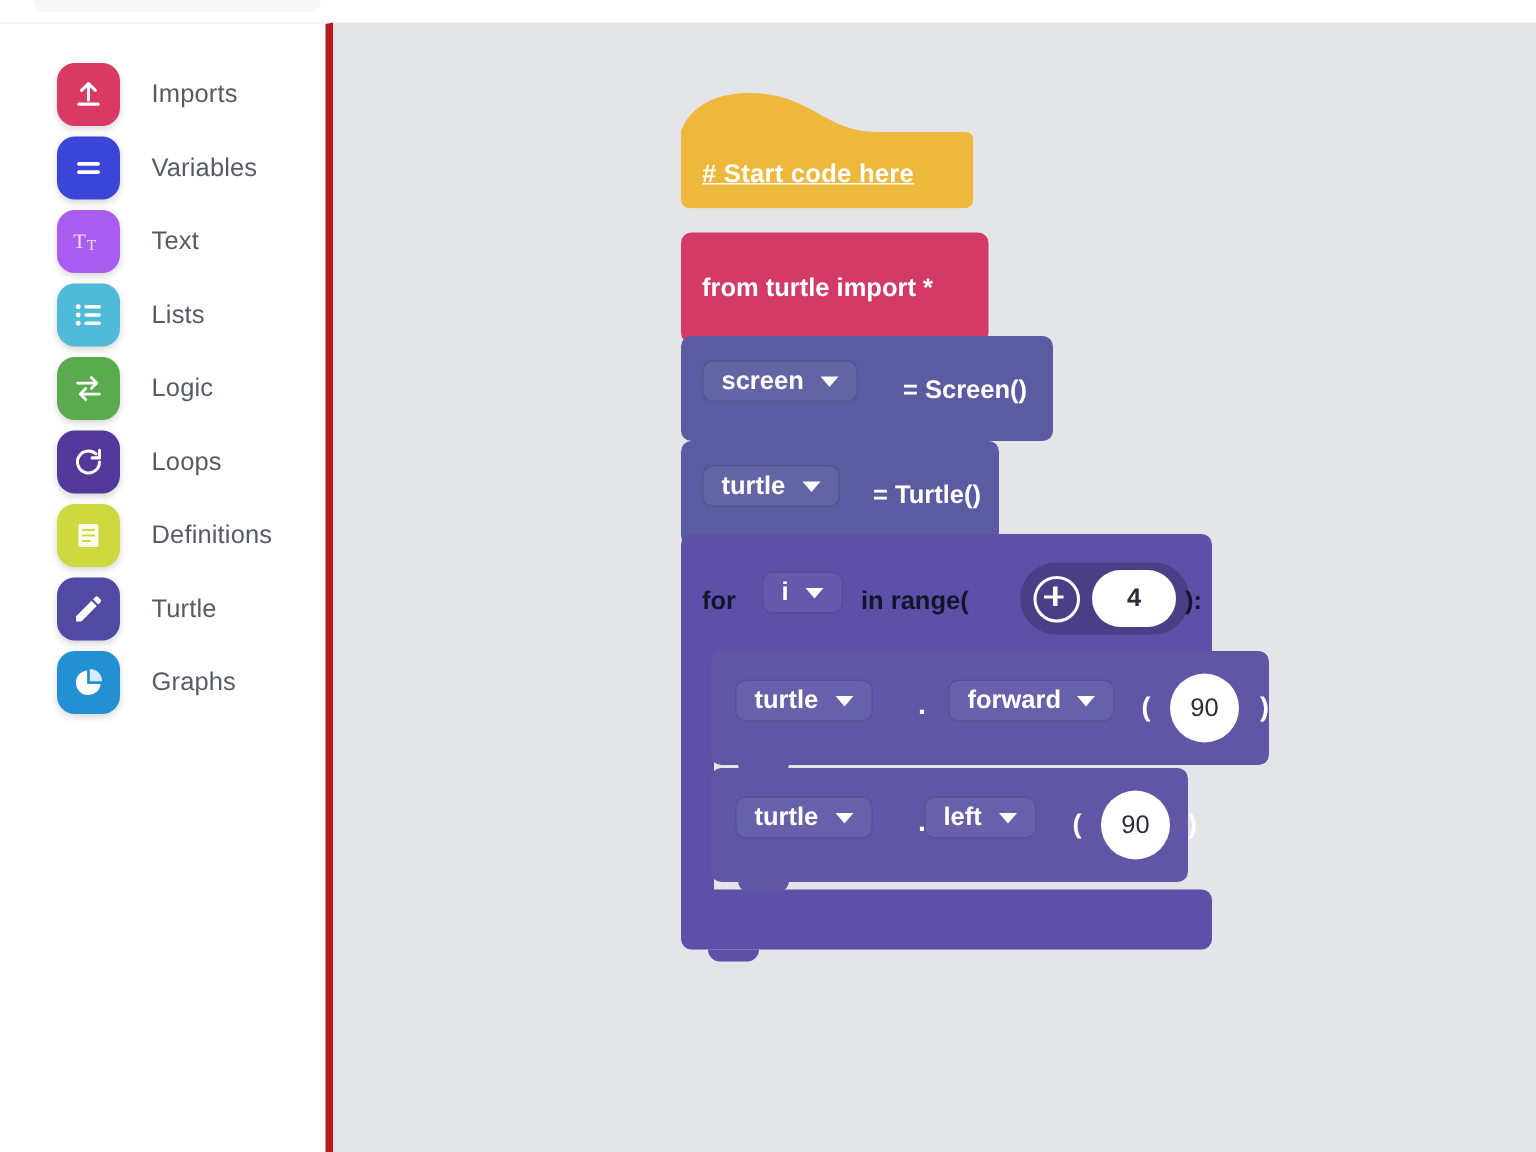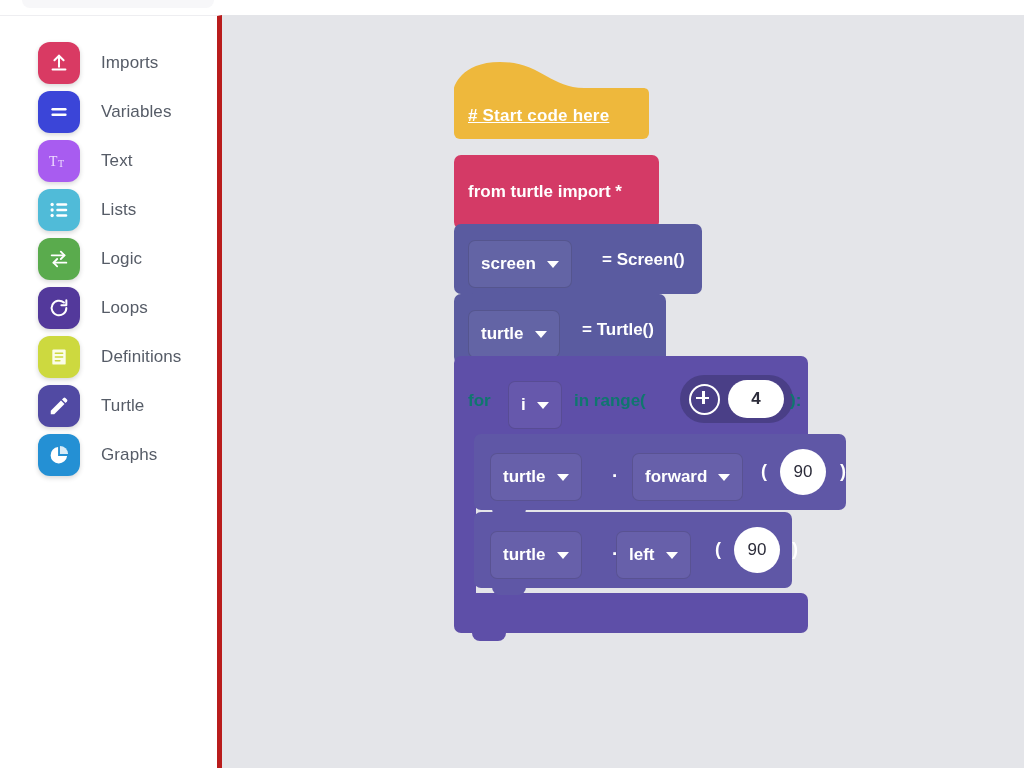--- a/index.html
+++ b/index.html
@@ -104,21 +104,21 @@
   .asg .notch-bottom { background: #5a5ba0; }
   .asg1 { left: 232px; top: 209px; width: 248px; height: 70px; }
   .asg1 .stmt-body { width: 248px; height: 70px; }
   .asg2 { left: 232px; top: 279px; width: 212px; height: 70px; }
   .asg2 .stmt-body { width: 212px; height: 70px; }
 
   .pill-drop {
     position: absolute;
     display: flex; align-items: center; justify-content: flex-start;
     gap: 11px;
-    height: 48px;
+    height: 28px;
     border-radius: 7px;
     background: rgba(255,255,255,.055);
     border: 1px solid rgba(0,0,0,.14);
     box-sizing: border-box;
     padding: 0 12px;
     font-size: 17px; font-weight: bold; color: #fff;
   }
   .caret {
     width: 0; height: 0;
     border-left: 6px solid transparent;
@@ -144,21 +144,21 @@
   .loop-foot-notch {
     position: absolute; left: 18px; top: 277px;
     width: 34px; height: 8px; background: #5e4fa8;
     border-bottom-left-radius: 8px; border-bottom-right-radius: 8px;
   }
   .loop-innotch {
     position: absolute; left: 40px; top: 87px;
     width: 34px; height: 8px; background: #5e4fa8;
     border-bottom-left-radius: 8px; border-bottom-right-radius: 8px;
   }
-  .loop-text { position: absolute; font-size: 17px; font-weight: bold; color: #0f766e; }
+  .loop-text { position: absolute; font-size: 17px; font-weight: bold; color: #0f172a; }
 
   .range-pill {
     position: absolute;
     display: flex; align-items: center; gap: 8px;
     height: 48px; border-radius: 24px;
     background: #4a3f87;
     padding: 0 9px;
     box-sizing: border-box;
   }
   .plus-ic {

